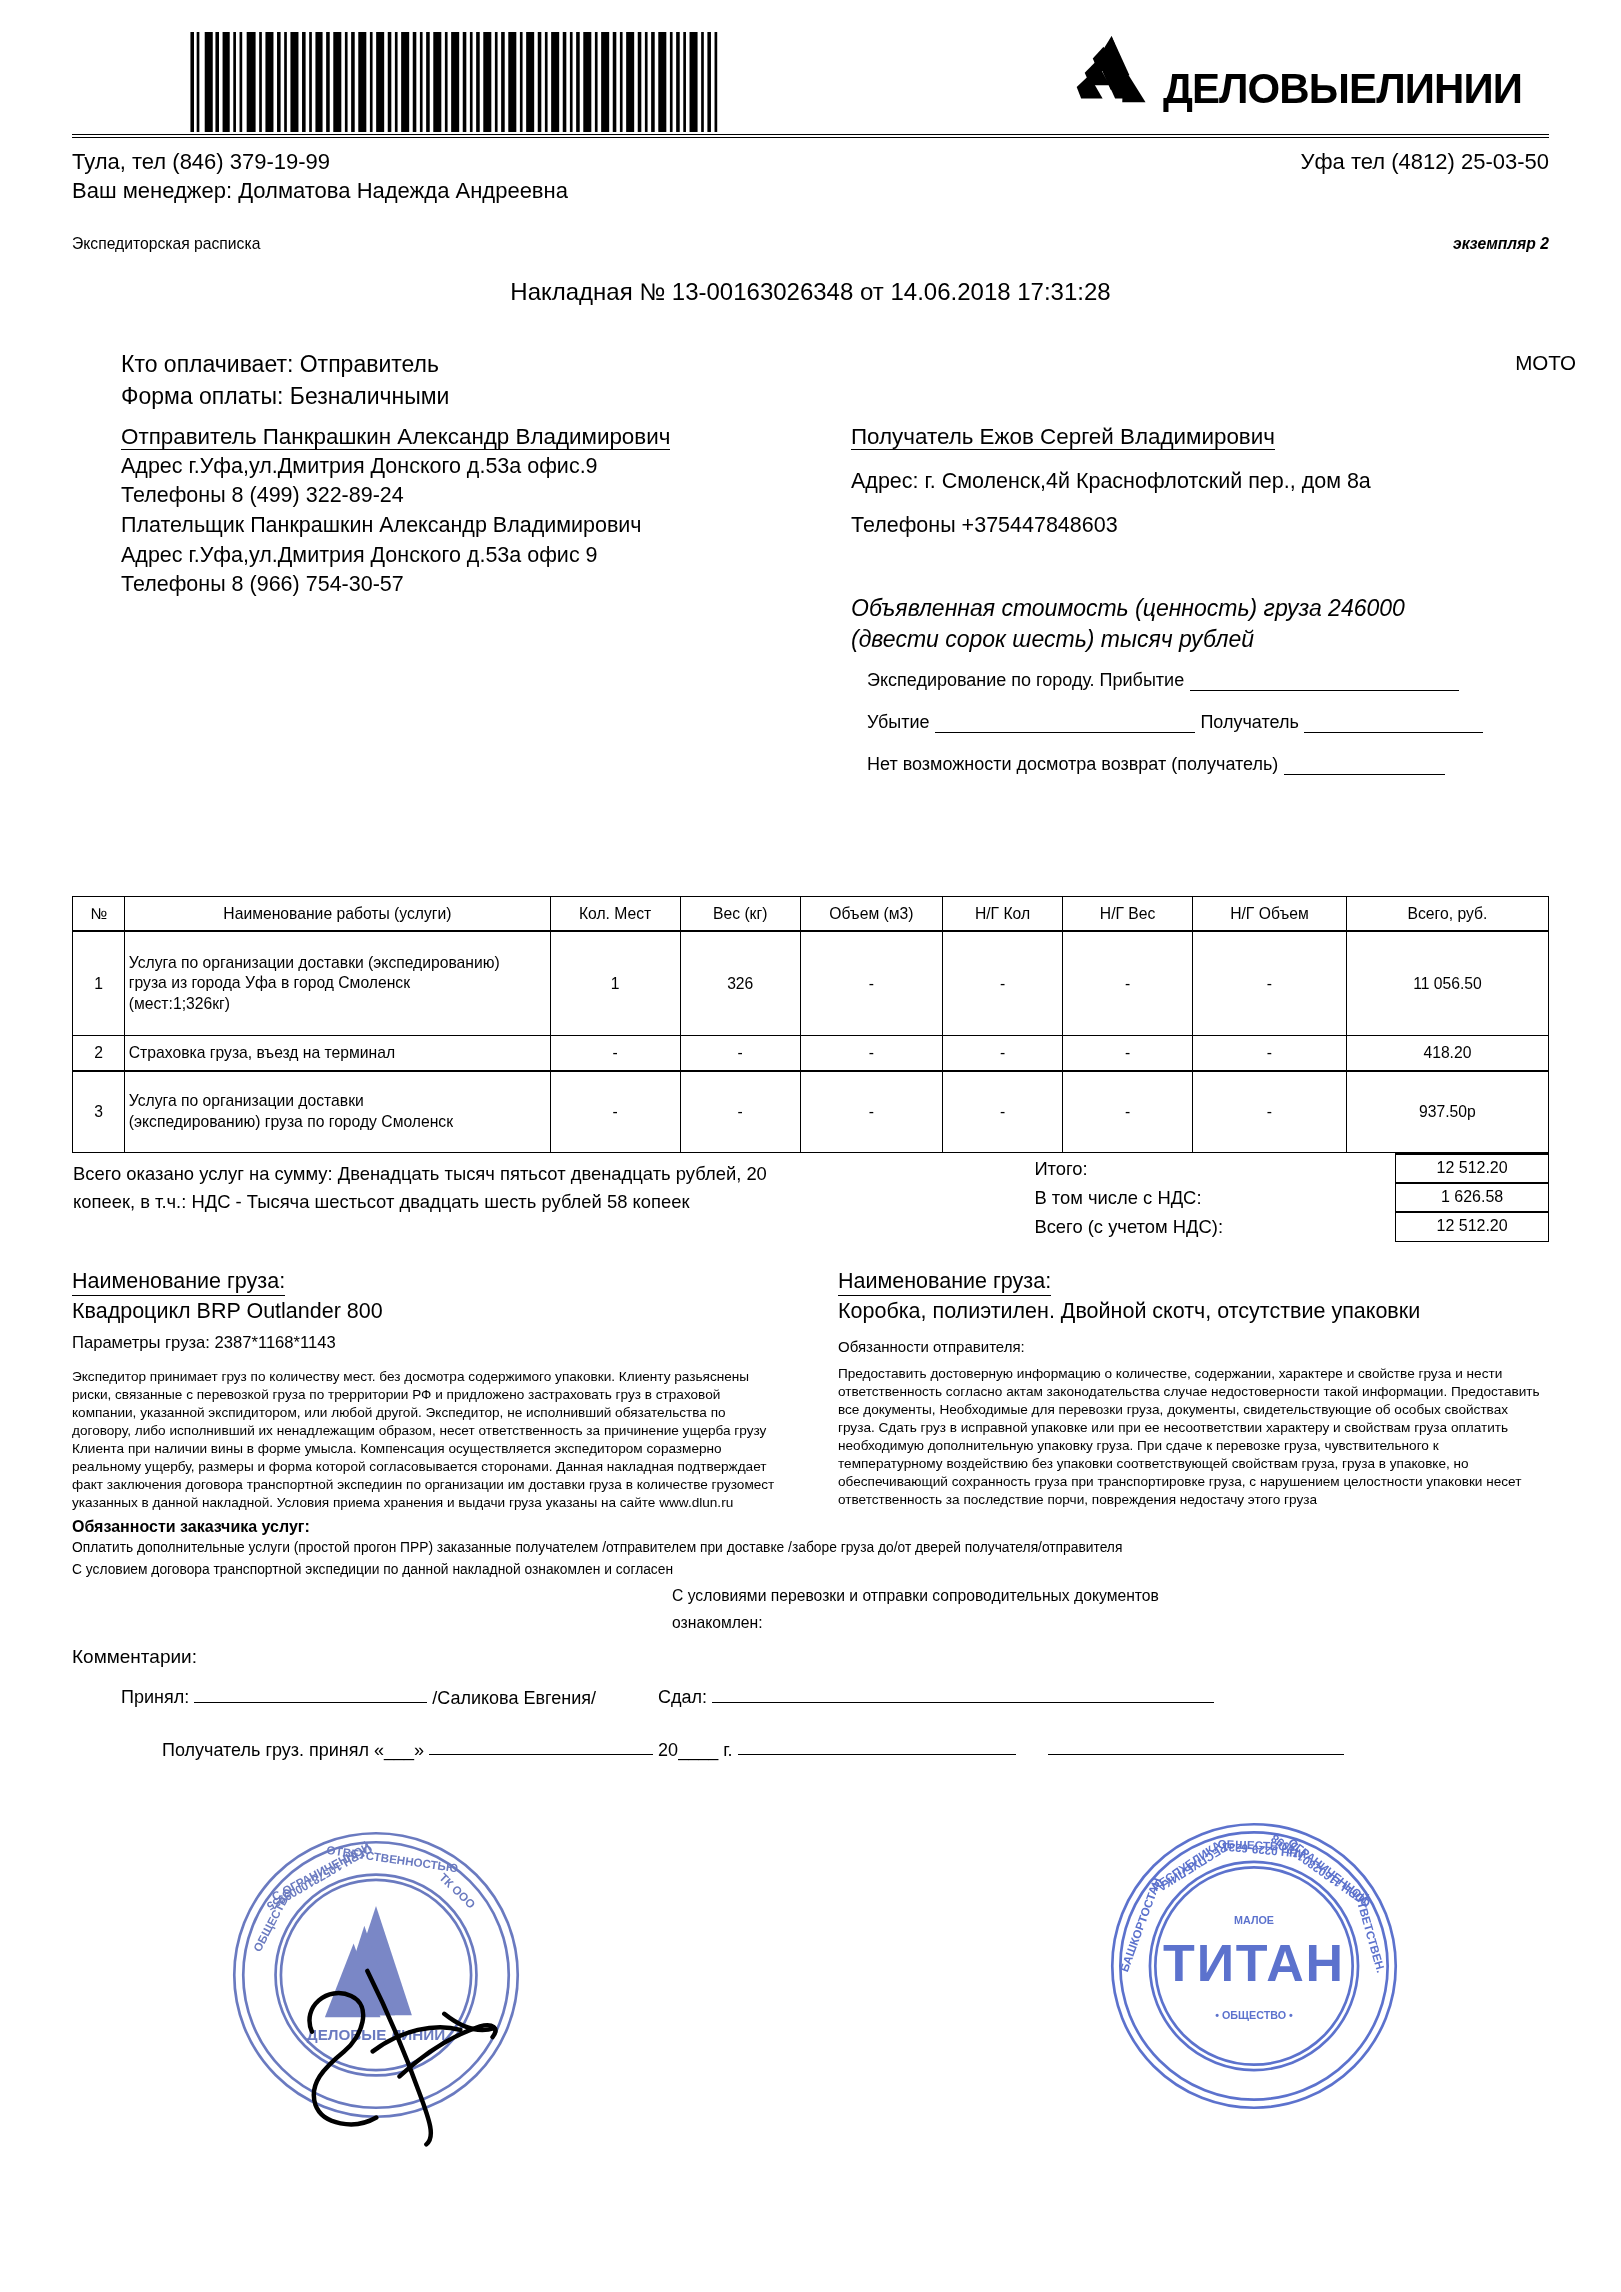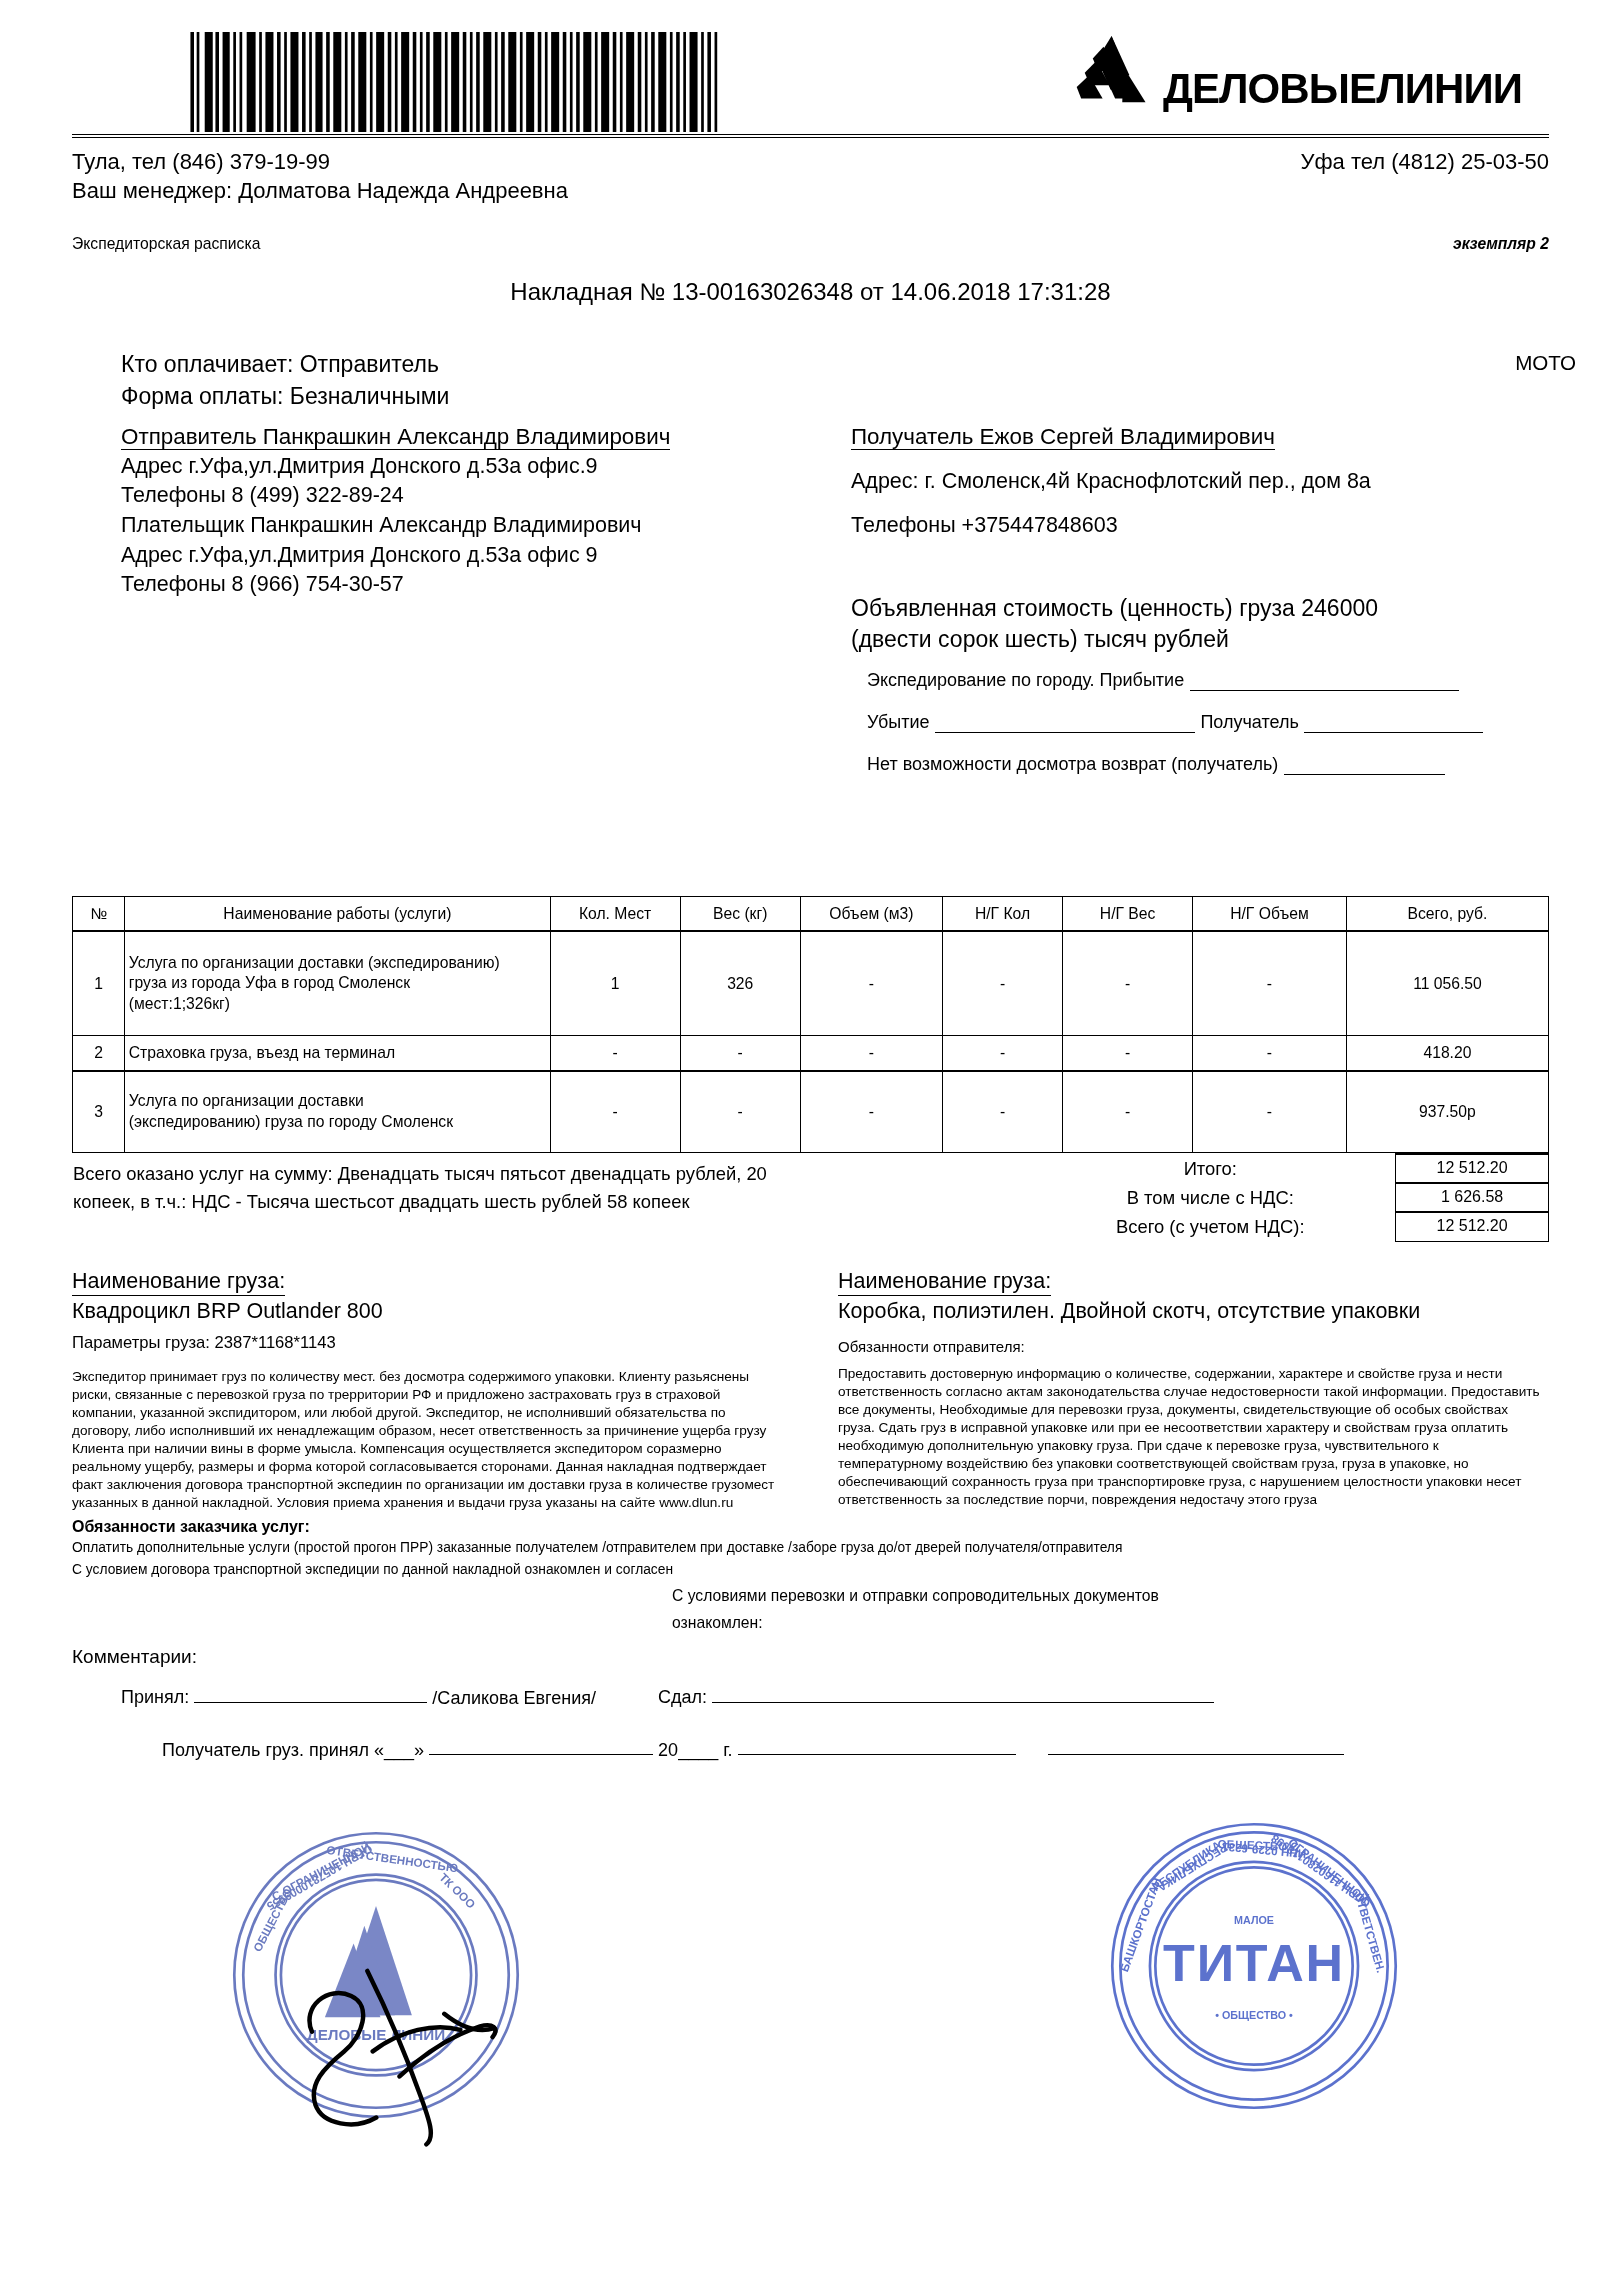--- a/index.html
+++ b/index.html
@@ -164,20 +164,21 @@
   .declared {
     position: absolute;
     left: 730px;
     top: 172px;
     width: 725px;
   }
   .declared-title {
     font-size: 23px;
     line-height: 31px;
     font-weight: normal;
+    font-style: italic;
   }
   .decl-fields {
     margin-top: 16px;
     margin-left: 16px;
     font-size: 18px;
     line-height: 19.7px;
   }
   .decl-row {
     display: flex;
     align-items: flex-end;
@@ -230,21 +231,21 @@
     border-collapse: collapse;
     table-layout: fixed;
   }
   table.totals td { vertical-align: top; }
   .sum-text {
     font-size: 18.4px;
     line-height: 28px;
     padding-top: 5.4px;
   }
   .tot-label {
-    text-align: center;
+    text-align: left;
     font-size: 18.4px;
     line-height: 27px;
     padding-right: 9px;
     white-space: nowrap;
   }
   .tot-box {
     border: 1.3px solid #000;
     border-top: 2.2px solid #000;
     text-align: center;
     font-size: 16px;

